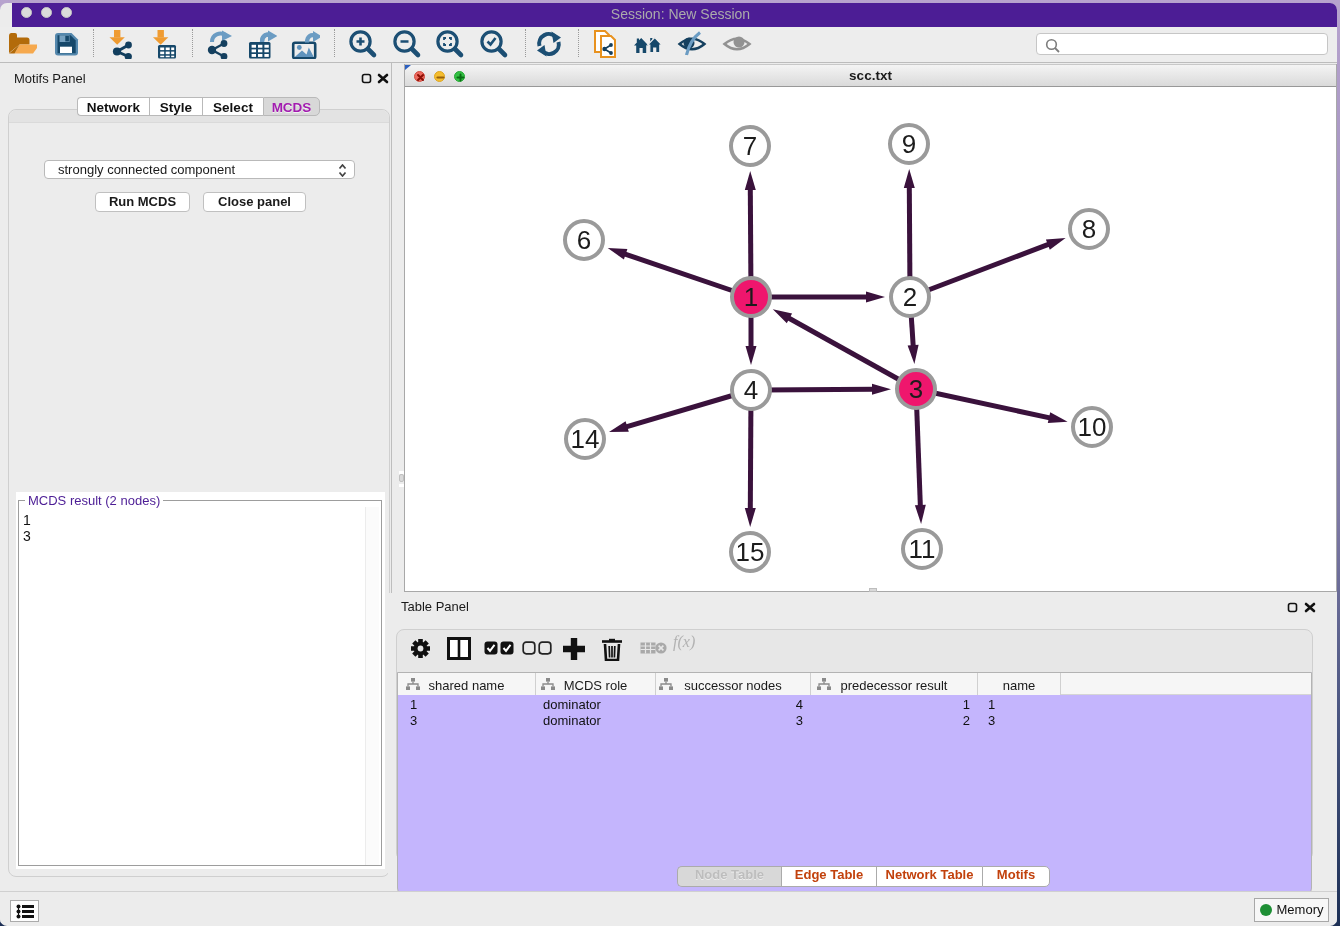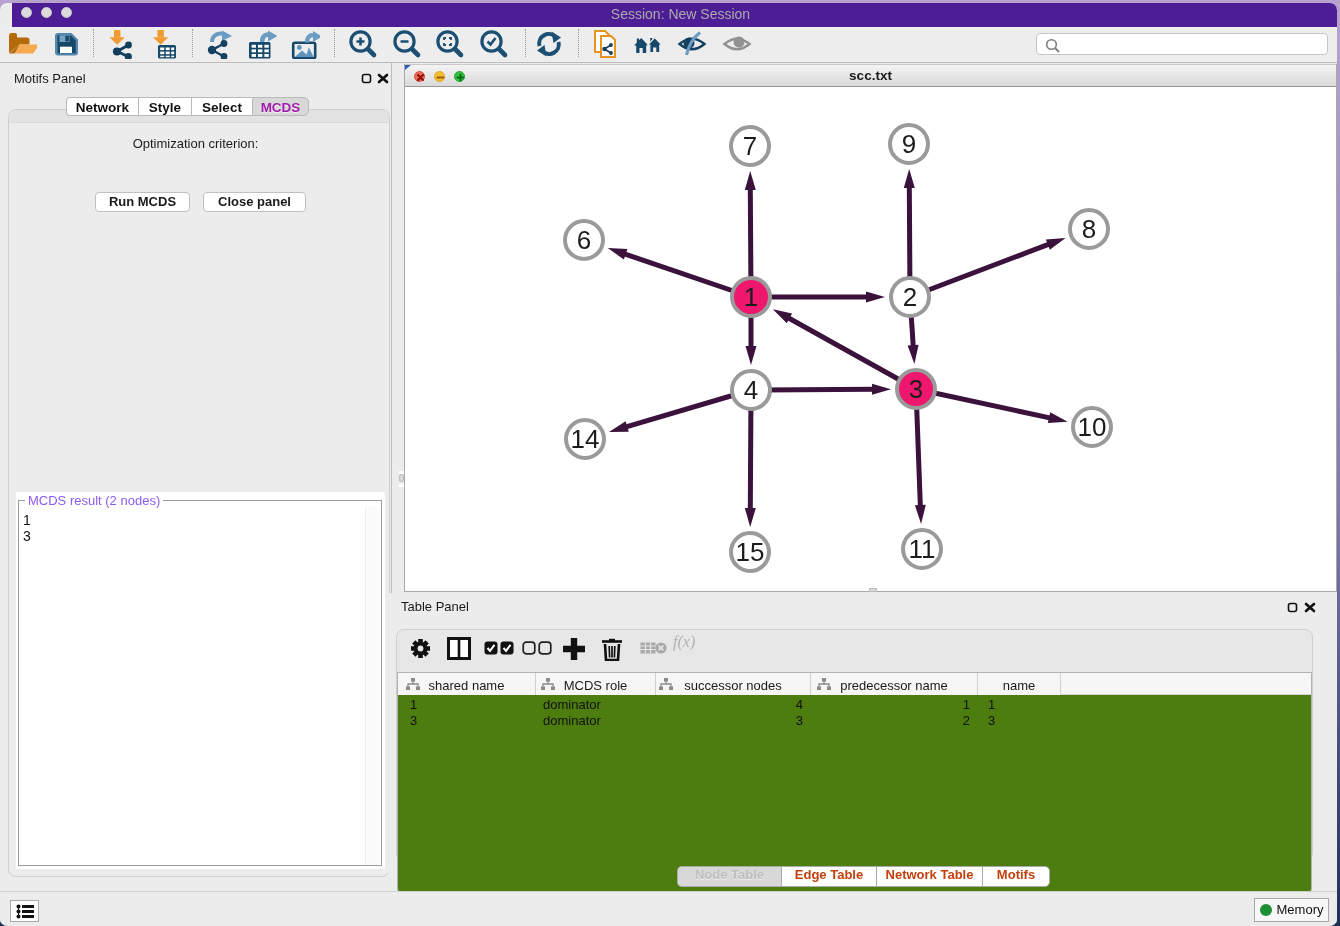--- a/index.html
+++ b/index.html
@@ -11,44 +11,44 @@
 #titlebar .t { position:absolute; top:2.5px; width:100%; text-align:center; font-size:14px; color:#ababab; }
 
 #toolbar { position:absolute; left:0; top:24px; width:100%; height:36px; background:#ededed; border-bottom:1px solid #bcbcbc; }
 .ti { position:absolute; top:2px; width:30px; height:30px; }
 .tsep { position:absolute; top:2px; height:28px; width:0; border-left:1px dotted #9a9a9a; }
 #search { position:absolute; left:1036px; top:6px; width:292px; height:22px; background:#fff; border:1px solid #c6c6c6; border-radius:4px; }
 
 #cpanel { position:absolute; left:0; top:60px; width:392px; height:828px; background:#ececec; border-right:1px solid #bdbdbd; }
 #cpanel .hdr { position:absolute; left:14px; top:8px; font-size:13px; color:#1a1a1a; }
 .mini { position:absolute; top:10px; }
-#cptabs { position:absolute; left:66px; top:34px; height:19px; display:flex; font-size:13.5px; font-weight:bold; z-index:3; }
+#cptabs { position:absolute; left:77px; top:34px; height:19px; display:flex; font-size:13.5px; font-weight:bold; z-index:3; }
 #cptabs .tab { height:19px; line-height:19px; text-align:center; background:#fff; border:1px solid #b9b9b9; border-right:none; color:#111; }
 #cptabs .tab:first-child { border-radius:4px 0 0 4px; }
 #cptabs .tab.dis { background:#d8d8d8; color:#a21caf; text-shadow:0 1px 0 #f2f2f2; border-right:1px solid #b9b9b9; border-radius:0 5px 5px 0; }
 #cpbody { position:absolute; left:8px; top:46px; width:382px; height:768px; background:#ececec; border:1px solid #cfcfcf; border-radius:8px; }
 #optlabel { position:absolute; left:0; top:73px; width:100%; text-align:center; font-size:13px; color:#1c1c1c; }
 #optsel { position:absolute; left:44px; top:97px; width:311px; height:19px; background:#fff; border:1px solid #b9b9b9; border-radius:4px; font-size:13px; color:#1a1a1a; line-height:17px; padding-left:13px; }
 .btn { position:absolute; top:129px; height:20px; background:#fff; border:1px solid #c0c0c0; border-radius:4px; font-size:13px; font-weight:bold; color:#1a1a1a; text-align:center; line-height:18px; }
 #resbox { position:absolute; left:16px; top:429px; width:369px; height:377px; background:#fff; }
 #resfs { position:absolute; left:2px; top:8px; width:364px; height:366px; border:1px solid #9d9d9d; background:#fff; }
-#resfs .lbl { position:absolute; left:6px; top:-8px; background:#fff; padding:0 3px; font-size:13px; color:#8b5cf6; }
+#resfs .lbl { position:absolute; left:6px; top:-8px; background:#fff; padding:0 3px; font-size:13px; color:#4c1d95; }
 #resfs .txt { position:absolute; left:4px; top:10.5px; font-size:14px; color:#111; line-height:16px; }
 #ressb { position:absolute; right:2px; top:6px; width:14px; height:358px; background:#fbfbfb; border-left:1px solid #ececec; }
 
 #netwin { position:absolute; left:404px; top:61px; width:933px; height:528px; border:1px solid #a8a8a8; border-top:none; background:#fff; }
 #nettitle { position:absolute; left:0; top:0; width:100%; height:23px; background:linear-gradient(#f4f4f4,#dadada); border-top:1px solid #c8c8c8; border-bottom:1px solid #989898; }
 #nettitle .t { position:absolute; width:100%; text-align:center; top:3px; font-size:13.5px; font-weight:bold; color:#1a1a1a; }
 .mbtn { position:absolute; top:5.5px; width:11px; height:11px; border-radius:50%; }
 #netview { position:absolute; left:0; top:23px; width:931px; height:504px; background:#fff; }
 
 #tpanel { position:absolute; left:388px; top:590px; width:934px; height:298px; background:#ececec; }
 #tpanel .hdr { position:absolute; left:13px; top:6px; font-size:13px; color:#1a1a1a; }
 #tbody { position:absolute; left:8px; top:36px; width:917px; height:232px; background:#e7e7e7; border:1px solid #cfcfcf; border-radius:8px; }
-#ttable { position:absolute; left:0px; top:42px; width:915px; height:224px; background:#4d7c0f; border:1px solid #b3b3b3; border-radius:0 0 8px 8px; overflow:hidden; }
+#ttable { position:absolute; left:0px; top:42px; width:915px; height:224px; background:#c4b5fd; border:1px solid #b3b3b3; border-radius:0 0 8px 8px; overflow:hidden; }
 #thead { position:absolute; left:0; top:0; width:100%; height:22px; background:#f6f6f6; border-bottom:1px solid #d5d5d5; font-size:13px; color:#1a1a1a; }
 .hc { position:absolute; top:0; height:22px; border-right:1px solid #d0d0d0; text-align:center; line-height:26px; }
 .hico { position:absolute; top:5px; }
 .trow { position:absolute; font-size:13px; color:#111; height:16px; line-height:16px; }
 #ttabs { position:absolute; left:289px; top:273px; height:21px; display:flex; font-size:13px; font-weight:bold; }
 #ttabs .tab { height:21px; line-height:16px; text-align:center; background:#fff; border:1px solid #ababab; border-right:none; color:#c2410c; }
 #ttabs .tab.dis { background:#d8d8d8; color:#bdbdbd; text-shadow:0 1px 0 #eee; border-radius:5px 0 0 5px; }
 #ttabs .tab:last-child { border-right:1px solid #ababab; border-radius:0 5px 5px 0; }
 
 #status { position:absolute; left:0; top:888px; width:100%; height:32px; background:#ececec; border-top:1px solid #d0d0d0; }
@@ -212,21 +212,25 @@
       </svg>
     <div id="cpbody">
         <div style="position:absolute;left:0;top:0;width:100%;height:13px;background:#e3e3e3;border-bottom:1px solid #dadada;border-radius:8px 8px 0 0"></div>
       </div>
     <div id="cptabs">
       <div class="tab" style="width:72px">Network</div>
         <div class="tab" style="width:53px">Style</div>
         <div class="tab" style="width:61px">Select</div>
         <div class="tab dis" style="width:57px">MCDS</div>
     </div>
-    <div id="optlabel">Optimization criterion:</div>
+    <div id="optsel">strongly connected component
+      <svg style="position:absolute;right:7px;top:3px" width="9" height="13">
+          <path d="M1.5 4.5 L4.5 1 L7.5 4.5 M1.5 8.5 L4.5 12 L7.5 8.5" fill="none" stroke="#444" stroke-width="1.7"></path>
+        </svg>
+    </div>
     <div class="btn" style="left:95px;width:95px">Run MCDS</div>
     <div class="btn" style="left:203px;width:103px">Close panel</div>
     <div id="resbox">
       <div id="resfs">
         <div class="lbl">MCDS result (2 nodes)</div>
         <div class="txt">1<br>3</div>
         <div id="ressb"></div>
       </div>
     </div>
   </div>
@@ -363,21 +367,21 @@
           <path d="M0.5 5 H15.5 M0.5 8.5 H15.5 M5.5 1.5 V12.5 M10.5 1.5 V12.5" stroke="#e7e7e7" stroke-width="1.2"></path>
           <circle cx="21" cy="7" r="5.6" fill="#a9a9a9"></circle>
           <path d="M18.6 4.6 L23.4 9.4 M23.4 4.6 L18.6 9.4" stroke="#e7e7e7" stroke-width="1.6"></path>
         </svg>
       <div style="position:absolute;left:276px;top:3px;font-family:'Liberation Serif',serif;font-style:italic;font-size:16px;color:#b2b2b2">f(x)</div>
       <div id="ttable">
         <div id="thead">
           <div class="hc" style="left:0;width:138px;background:#f6f6f6">shared name</div>
           <div class="hc" style="left:138px;width:120px;background:#f6f6f6">MCDS role</div>
           <div class="hc" style="left:258px;width:155px;background:#f6f6f6">successor nodes</div>
-          <div class="hc" style="left:413px;width:167px;background:#f6f6f6">predecessor name</div>
+          <div class="hc" style="left:413px;width:167px;background:#f6f6f6">predecessor result</div>
           <div class="hc" style="left:580px;width:83px;background:#f6f6f6">name</div>
           <svg class="hico" style="left:8px" width="14" height="13" viewBox="0 0 14 13">
               <g fill="#8a8a8a">
                 <rect x="5" y="0" width="4" height="3.6"></rect>
                 <rect x="0" y="8.4" width="4" height="3.6"></rect>
                 <rect x="10" y="8.4" width="4" height="3.6"></rect>
                 <path d="M7 3.6 V6 M2 8.4 V6 H12 V8.4" fill="none" stroke="#8a8a8a" stroke-width="1.3"></path>
               </g>
             </svg>
           <svg class="hico" style="left:143px" width="14" height="13" viewBox="0 0 14 13">

